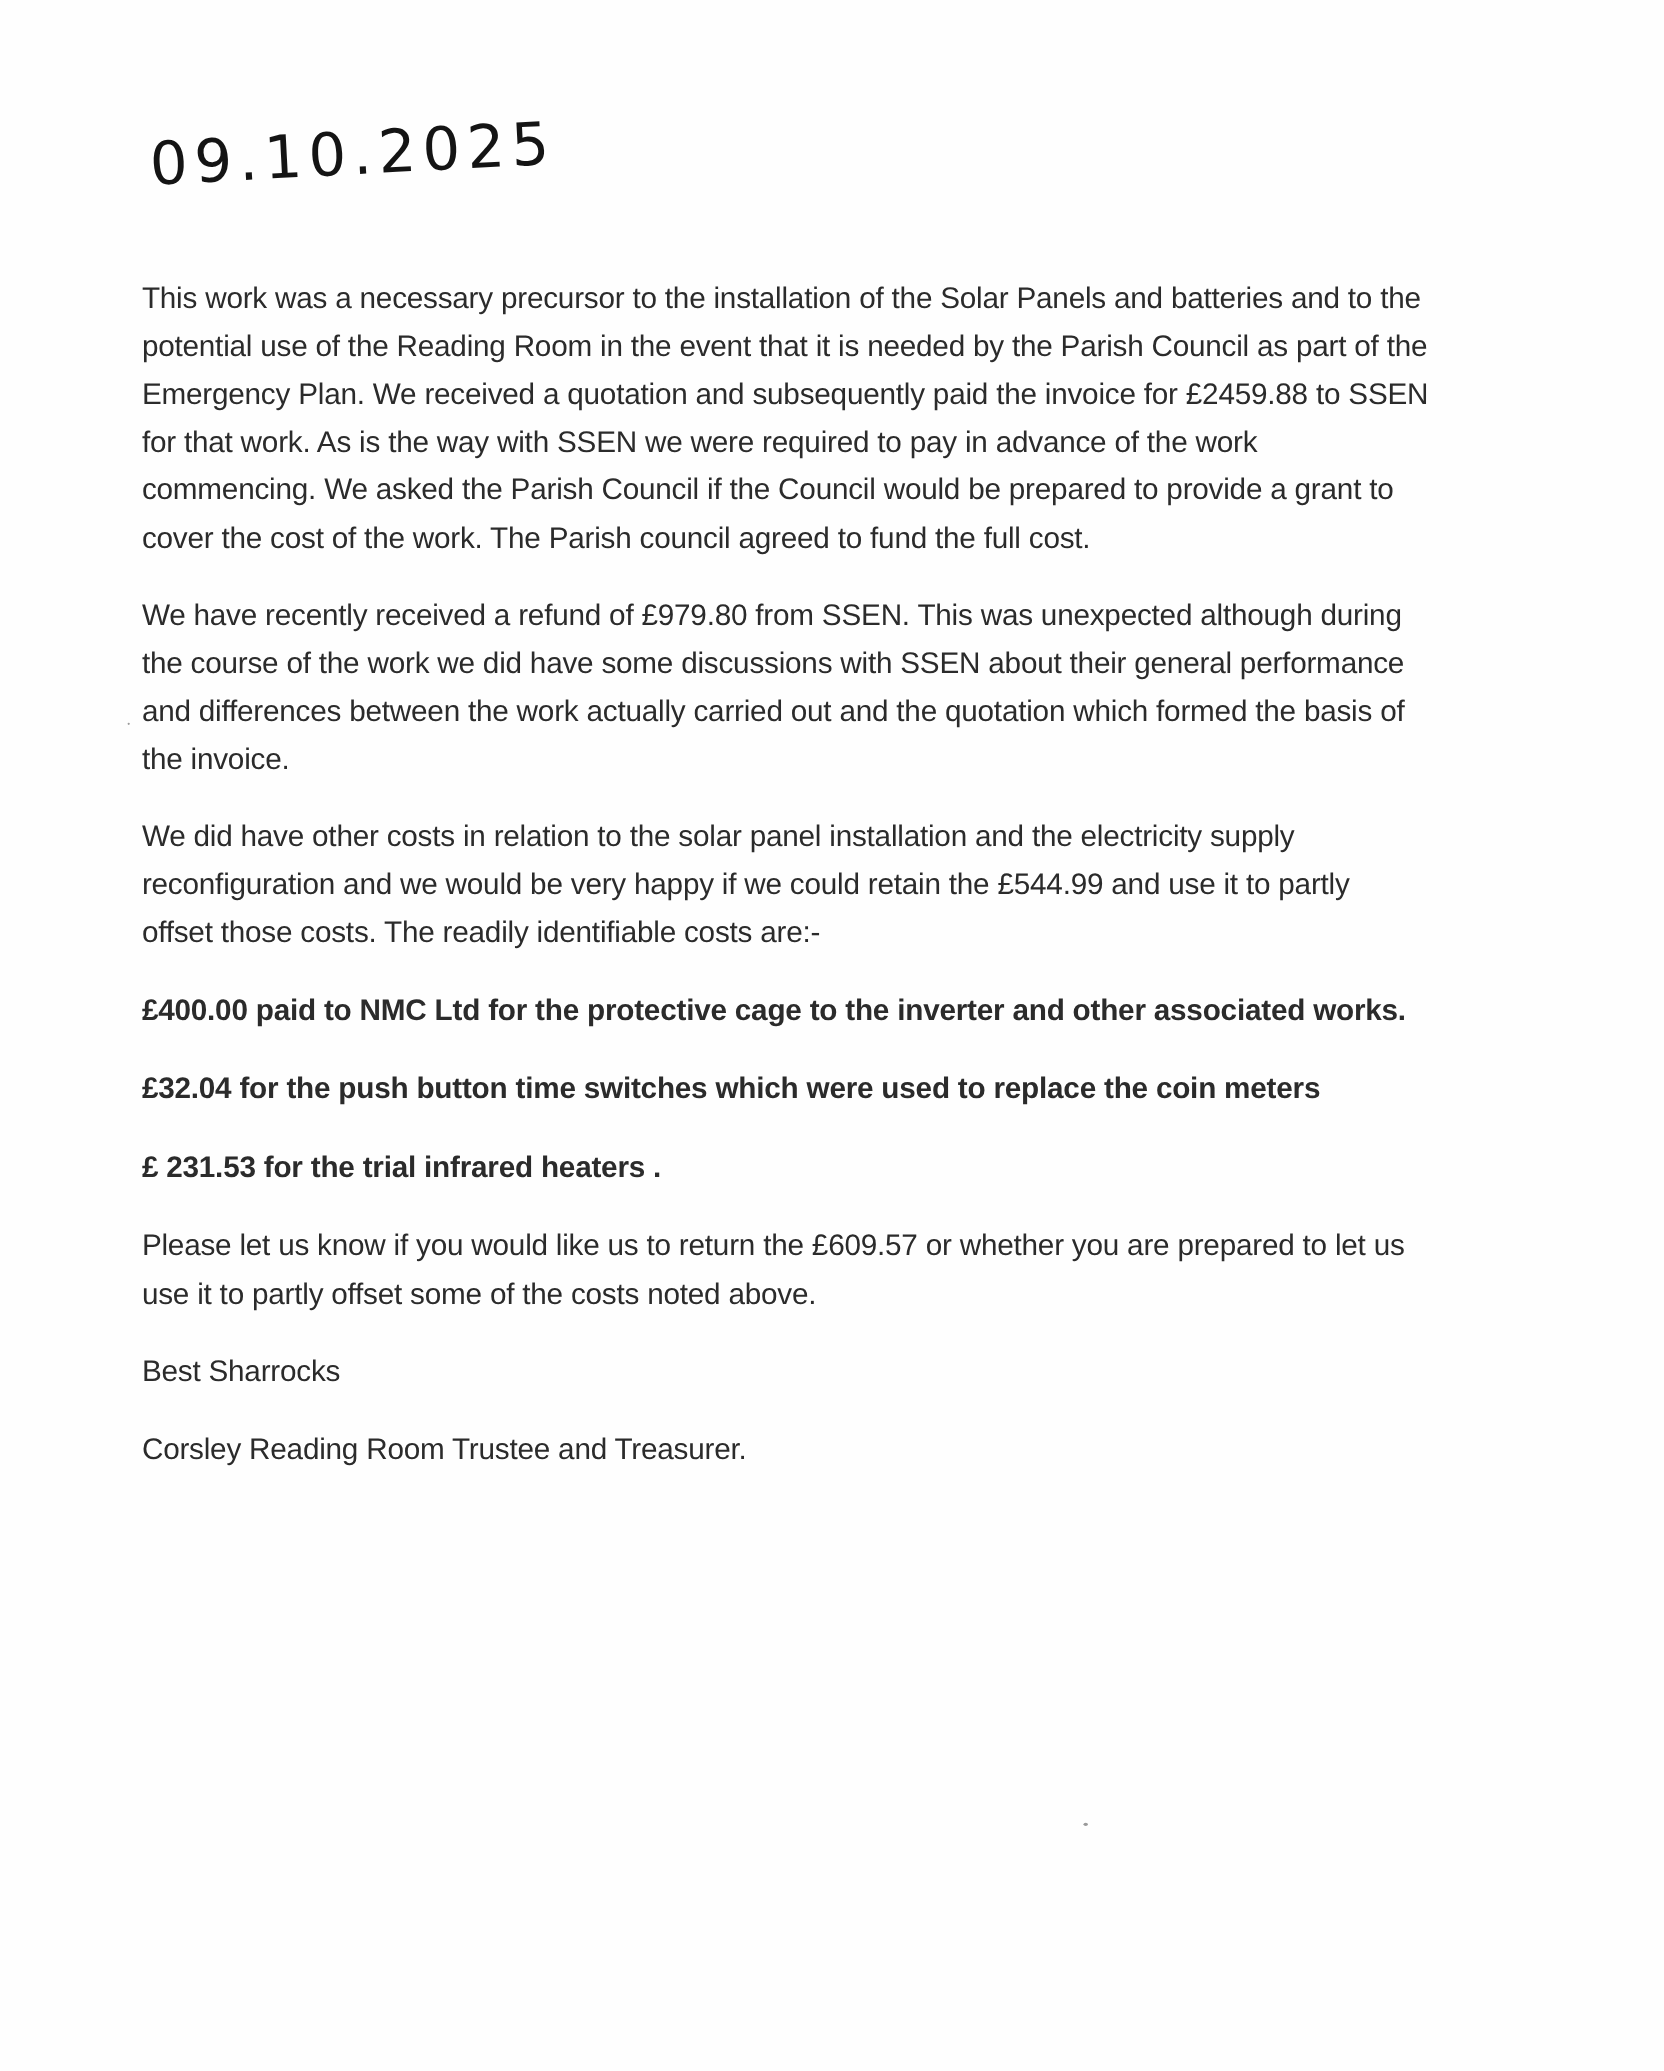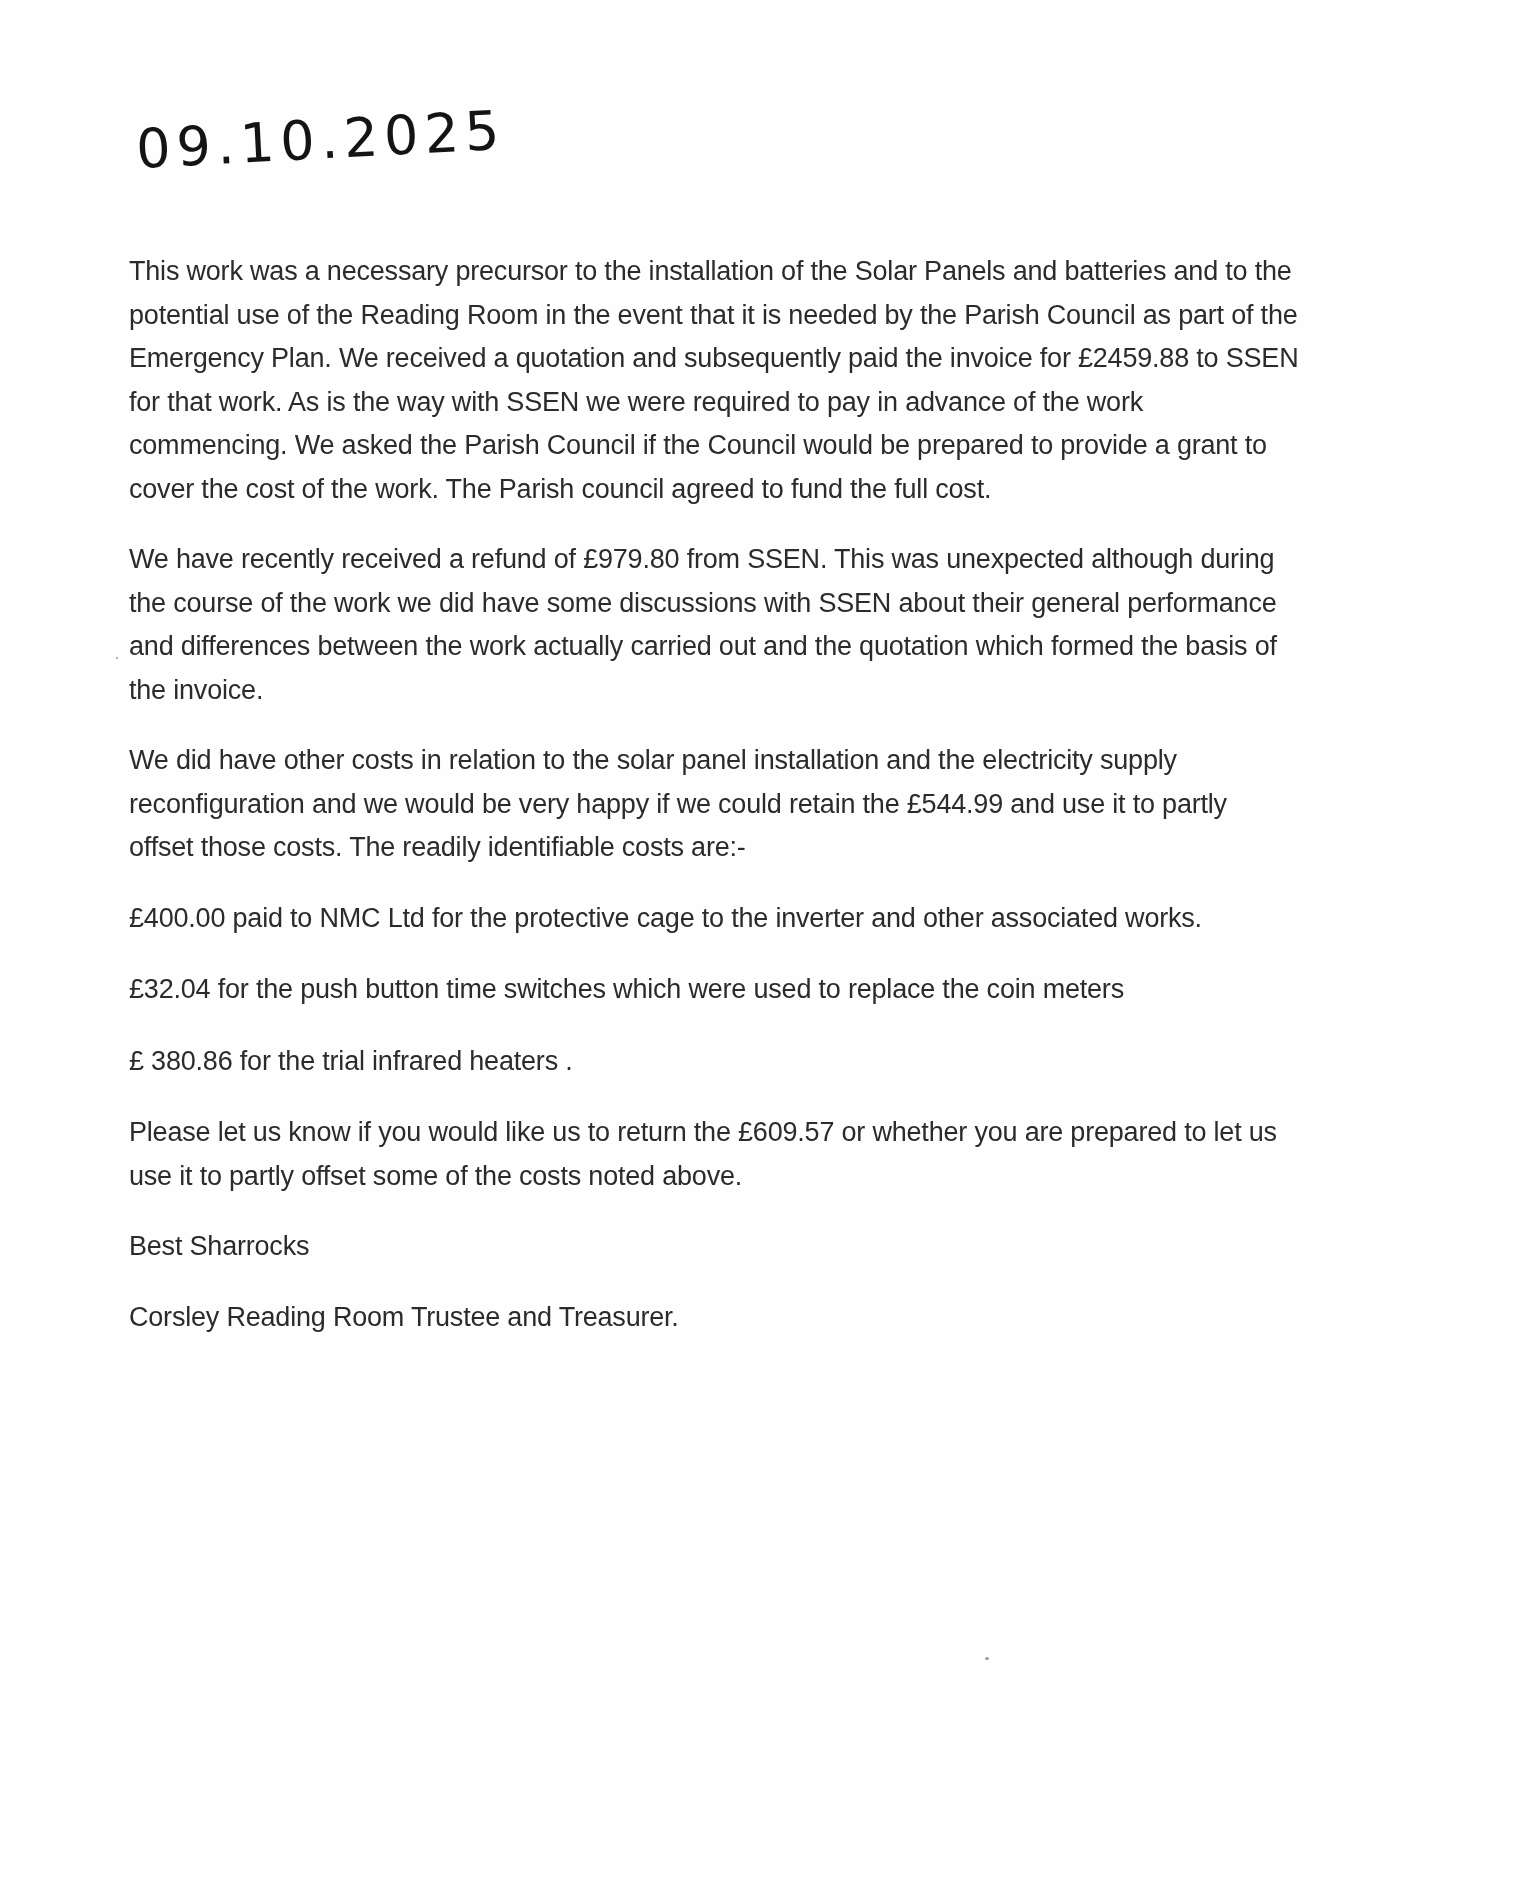--- a/index.html
+++ b/index.html
@@ -41,20 +41,21 @@
       font-size: 27px;
       line-height: 43.5px;
       letter-spacing: -0.2px;
     }
     .letter p {
       margin: 0 0 27px 0;
       white-space: pre-line;
     }
     .letter p.line {
       margin-bottom: 28px;
+      font-weight: bold;
     }
     .salutation { margin-bottom: 27px; }
     .sig-line { margin-bottom: 27px !important; }
     .speck {
       position: absolute;
       width: 4px; height: 3px;
       background: #9a9a9a;
       border-radius: 50%;
     }
   </style>
@@ -76,21 +77,21 @@
     <p>We have recently received a refund of £979.80 from SSEN.   This was unexpected although during
 the course of the work we did have some discussions with SSEN about their general performance
 and differences between the work actually carried out and the quotation which formed the basis of
 the invoice.</p>
     <p>We did have other costs in relation to the solar panel installation and the electricity supply
 reconfiguration and we would be very happy if we could retain the £544.99 and use it to partly
 offset those costs.   The readily identifiable costs are:-</p>
 
     <p class="line">£400.00 paid to NMC Ltd for the protective cage to the inverter and other associated works.</p>
     <p class="line">£32.04 for the push button time switches which were used to replace the coin meters</p>
-    <p class="line">£ 380.86 for the trial infrared heaters .</p>
+    <p class="line">£ 231.53 for the trial infrared heaters .</p>
 
     <p>Please let us know if you would like us to return the £609.57 or whether you are prepared to let us
 use it to partly offset some of the costs noted above.</p>
 
     <p class="sig-line">Best Sharrocks</p>
     <p class="sig-line">Corsley Reading Room Trustee and Treasurer.</p>
   </div>
 
   <div class="speck" style="left:985px; top:1657px;"></div>
   <div class="speck" style="left:116px; top:657px; width:2px; height:2px;"></div>

